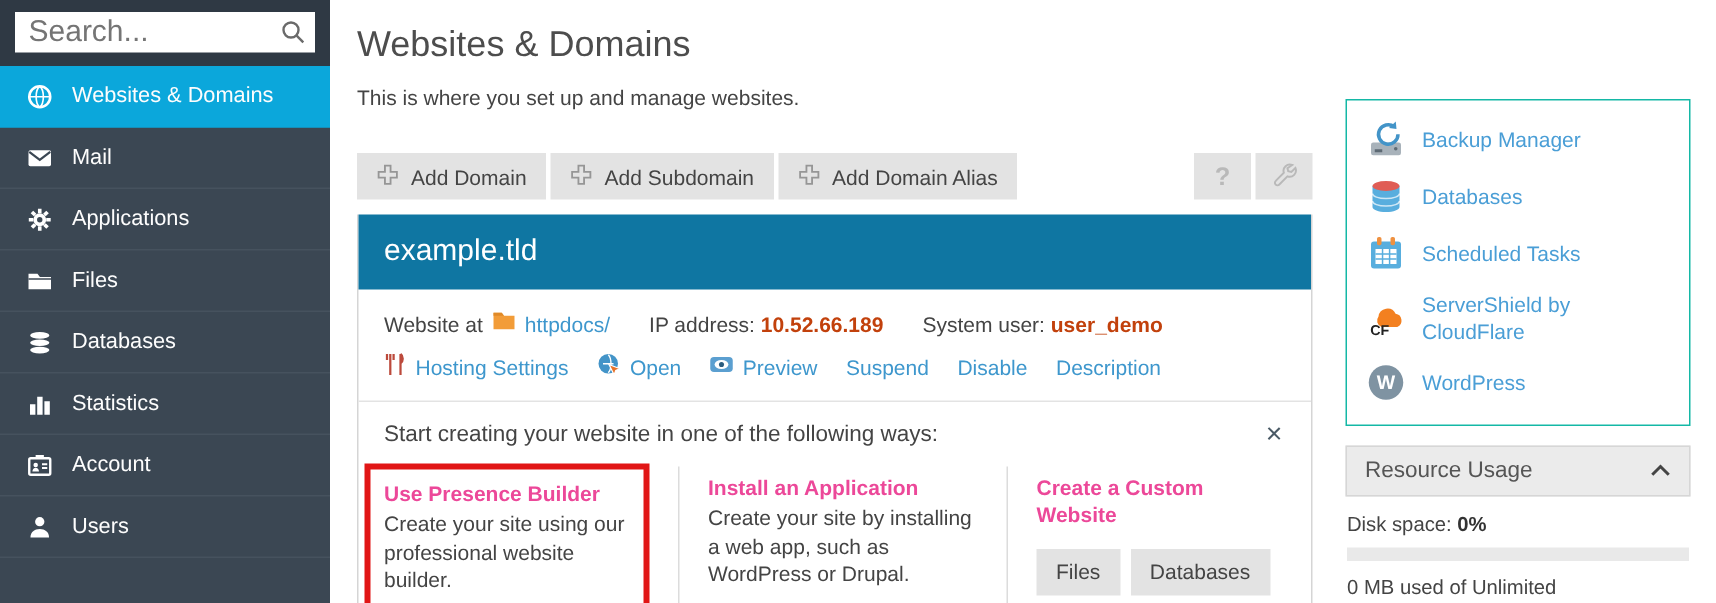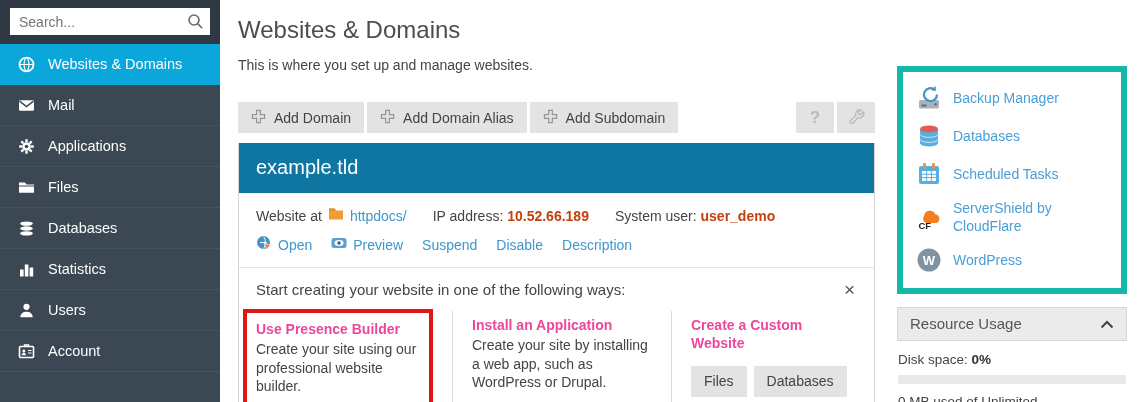--- a/index.html
+++ b/index.html
@@ -7,21 +7,21 @@
   body {
     position:relative; overflow:hidden; background:#fff;
     font-family:"Liberation Sans","DejaVu Sans",sans-serif; color:#444;
   }
   
   .sidebar { position:absolute; left:0; top:0; width:220px; height:402px; background:#3b4753; }
   .search-strip { background:#2f3944; padding:8px 10px 9px 10px; }
   .search-box { position:relative; }
   .search-box input {
     width:100%; height:27px; border:none; outline:none; background:#fff;
-    font-family:inherit; font-size:14px; color:#333; padding:0 28px 0 9px;
+    font-family:inherit; font-size:20px; color:#333; padding:0 28px 0 9px;
   }
   .search-icon { position:absolute; right:6px; top:5px; }
   .menu-item {
     height:41px; display:flex; align-items:center; gap:13px; padding-left:18px;
     color:#fdfdfd; font-size:14.5px; border-bottom:1px solid #46525e; cursor:pointer;
   }
   .menu-item.active { background:#0ba7db; border-bottom-color:#0ba7db; }
   .menu-icon { width:17px; height:17px; flex:0 0 17px; display:flex; }
   
   .main { position:absolute; left:220px; top:0; width:657px; height:402px; padding-left:18px; }
@@ -57,21 +57,21 @@
   .col-title { font-weight:bold; color:#ec4899; margin-bottom:2px; font-size:14px; }
   .promo-col .btn { margin-top:11px; }
   .annotation { border:4px solid #e11616; padding:7px 9px 13px 9px; margin-left:-13px; width:190px; }
   .promo-col1 { width:196px; }
   .promo-col2 { width:219px; border-left:1px solid #dcdcdc; padding:5px 12px 0 19px; }
   .promo-col3 { flex:1; border-left:1px solid #dcdcdc; padding:5px 0 0 19px; }
   .promo-col2, .promo-col3 { margin-top:2px; }
   .btn-row { display:flex; gap:4px; }
   
   .right { position:absolute; left:897px; top:66px; width:230px; }
-  .featured { border:6px solid #14b8a6; background:#fff; padding:7px 0 9px 0; }
+  .featured { border:1px solid #14b8a6; background:#fff; padding:7px 0 9px 0; }
   .flink { display:flex; align-items:center; gap:11px; padding:6px 13px; font-size:14px; color:#4a9ed6; cursor:pointer; line-height:1.3; }
   .flink .ficon { width:26px; height:26px; flex:0 0 26px; }
   .resource { margin-top:13px; }
   .resource-header {
     border:1px solid #d6d6d6; background:#ebebeb; padding:7px 12px 8px 12px;
     font-size:15px; color:#555; display:flex; align-items:center; cursor:pointer;
   }
   .chevron-up { margin-left:auto; }
   .resource-body { padding:11px 1px 0 1px; font-size:13.5px; color:#444; }
   .resource-body b { color:#333; }
@@ -151,62 +151,62 @@
           <rect x="2" y="8.5" width="3.6" height="7" fill="#fff"></rect>
           <rect x="6.8" y="3.5" width="3.6" height="12" fill="#fff"></rect>
           <rect x="11.6" y="6.5" width="3.6" height="9" fill="#fff"></rect>
         </svg>
     </span>
     <span>Statistics</span>
   </div>
   <div class="menu-item">
     <span class="menu-icon">
       <svg width="17" height="17" viewBox="0 0 17 17">
-          <circle cx="8.5" cy="4.8" r="3.1" fill="#fff"></circle>
-          <path d="M2.3 15.3c0-3.6 2.8-5.6 6.2-5.6s6.2 2 6.2 5.6z" fill="#fff"></path>
-        </svg>
-    </span>
-    <span>Users</span>
-  </div>
-  <div class="menu-item">
-    <span class="menu-icon">
-      <svg width="17" height="17" viewBox="0 0 17 17">
           <path d="M6.5 3.5V2h4v1.5" fill="none" stroke="#fff" stroke-width="1.5"></path>
           <rect x="1.5" y="3.5" width="14" height="11" rx="1" fill="none" stroke="#fff" stroke-width="1.6"></rect>
           <circle cx="5.8" cy="8" r="1.5" fill="#fff"></circle>
           <path d="M3.6 12.3c0-1.6 1.1-2.5 2.2-2.5s2.2.9 2.2 2.5z" fill="#fff"></path>
           <path d="M10 7.5h3.5M10 10h3.5" stroke="#fff" stroke-width="1.2"></path>
         </svg>
     </span>
     <span>Account</span>
+  </div>
+  <div class="menu-item">
+    <span class="menu-icon">
+      <svg width="17" height="17" viewBox="0 0 17 17">
+          <circle cx="8.5" cy="4.8" r="3.1" fill="#fff"></circle>
+          <path d="M2.3 15.3c0-3.6 2.8-5.6 6.2-5.6s6.2 2 6.2 5.6z" fill="#fff"></path>
+        </svg>
+    </span>
+    <span>Users</span>
   </div>
 </div>
 
 <div class="main">
   <h1 class="page-title">Websites &amp; Domains</h1>
   <div class="page-subtitle">This is where you set up and manage websites.</div>
 
   <div class="toolbar">
     <button class="btn">
       <span><svg width="15" height="15" viewBox="0 0 16 16">
             <path d="M6 1.5h4v4.5h4.5v4H10v4.5H6V10H1.5V6H6z" fill="none" stroke="#969696" stroke-width="1.3"></path>
           </svg></span>
       <span>Add Domain</span>
     </button>
     <button class="btn">
       <span><svg width="15" height="15" viewBox="0 0 16 16">
             <path d="M6 1.5h4v4.5h4.5v4H10v4.5H6V10H1.5V6H6z" fill="none" stroke="#969696" stroke-width="1.3"></path>
           </svg></span>
-      <span>Add Domain Alias</span>
+      <span>Add Subdomain</span>
     </button>
     <button class="btn">
       <span><svg width="15" height="15" viewBox="0 0 16 16">
             <path d="M6 1.5h4v4.5h4.5v4H10v4.5H6V10H1.5V6H6z" fill="none" stroke="#969696" stroke-width="1.3"></path>
           </svg></span>
-      <span>Add Subdomain</span>
+      <span>Add Domain Alias</span>
     </button>
     <div class="toolbar-right">
       <button class="btn icon-btn">
         <span class="help-q">?</span>
       </button>
       <button class="btn icon-btn">
         <span><svg width="18" height="18" viewBox="0 0 18 18">
               <path d="M14.5 3a4.2 4.2 0 0 0-5.6 5.2L3.5 13.6a1.7 1.7 0 1 0 2.4 2.4l5.4-5.4a4.2 4.2 0 0 0 5.3-5.6l-2.7 2.7-2.1-.5-.5-2.1z" fill="none" stroke="#b9b9b9" stroke-width="1.3"></path>
             </svg></span>
       </button>
@@ -225,20 +225,27 @@
             </svg></span>
         <span class="sp6"></span>
         <a class="link">httpdocs/</a>
         <span class="sp24"></span>
         <span>IP address:</span>&nbsp;<b>10.52.66.189</b>
         <span class="sp24"></span>
         <span>System user:</span>&nbsp;<b>user_demo</b>
       </div>
 
       <div class="actions-row">
+        <a class="action-link">
+          <span><svg width="15" height="16" viewBox="0 0 15 16">
+                <path d="M2 1v4M4.2 1v4M6.4 1v4M4.2 5v10" fill="none" stroke="#bc4a3c" stroke-width="1.5"></path>
+                <path d="M11 1v14M11 1c2 1.4 2 4.8 0 6.2" fill="none" stroke="#bc4a3c" stroke-width="1.5"></path>
+              </svg></span>
+          <span>Hosting Settings</span>
+        </a>
         <a class="action-link">
           <span><svg width="16" height="16" viewBox="0 0 16 16">
                 <circle cx="7.5" cy="7.5" r="6.5" fill="#4394c8"></circle>
                 <path d="M4 7.5h7M7.5 1.5c2.4 2.2 2.4 9.8 0 12" fill="none" stroke="#fff" stroke-width="0.9"></path>
                 <path d="M8 8l7.3 2.8-2.8 1.1-1.1 3z" fill="#e8732a" stroke="#fff" stroke-width="0.8"></path>
               </svg></span>
           <span>Open</span>
         </a>
         <a class="action-link">
           <span><svg width="16" height="14" viewBox="0 0 16 14">

